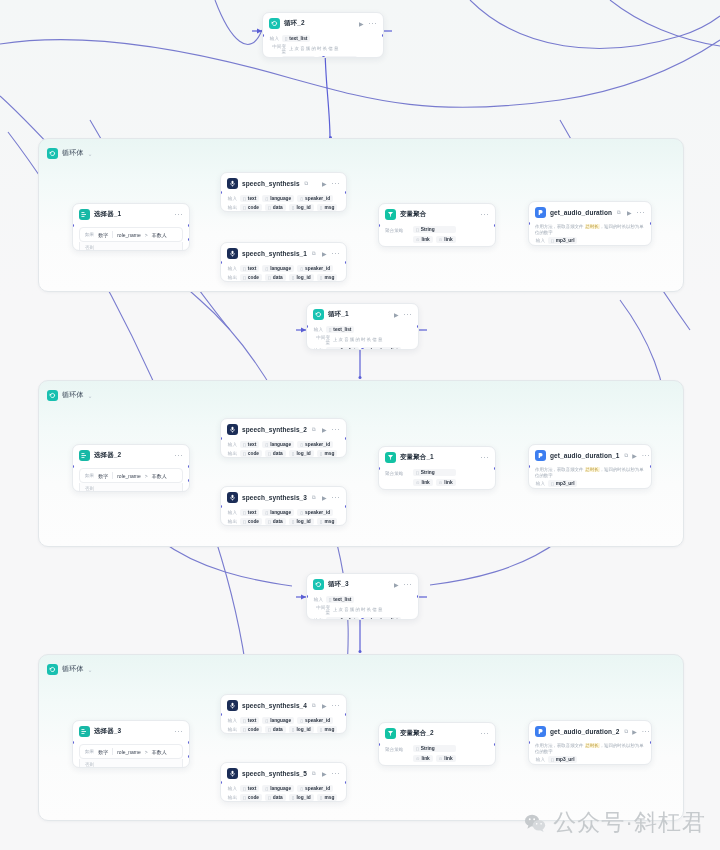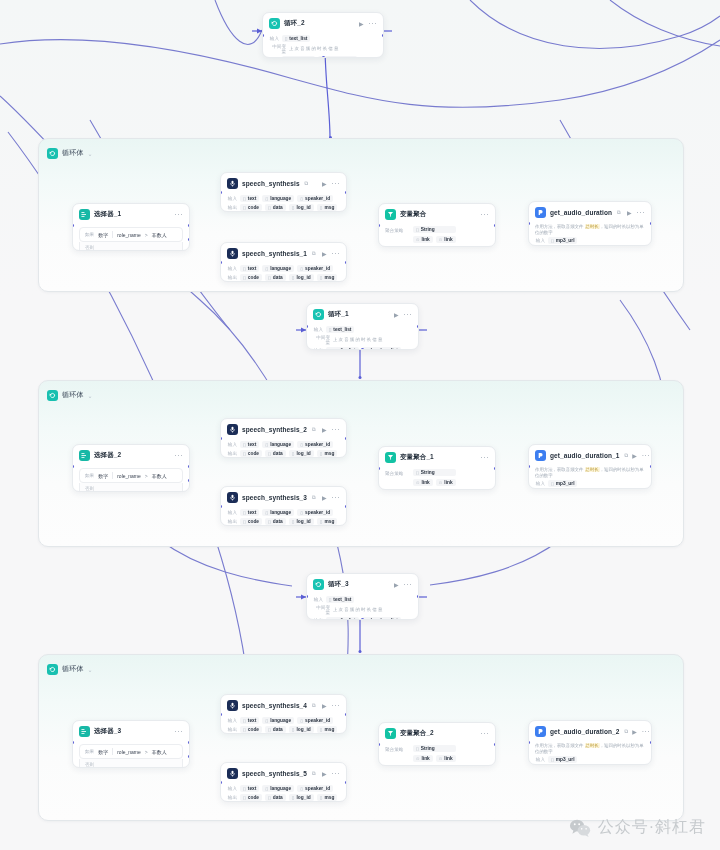--- a/index.html
+++ b/index.html
@@ -115,21 +115,21 @@
     background:#5b5fd6;
   }
   .port.l{left:-2px;top:50%;margin-top:-1.5px;}
   .port.r{right:-2px;top:50%;margin-top:-1.5px;}
   .port.b{bottom:-2px;left:50%;margin-left:-1.5px;}
 
   
   #watermark{
     position:absolute;right:14px;bottom:12px;
     display:flex;align-items:center;gap:7px;
-    color:#c6cacd;font-size:16px;letter-spacing:1px;
+    color:#c6cacd;font-size:23px;letter-spacing:1px;
     user-select:none;
   }
   #watermark .wc{
     width:22px;height:20px;position:relative;flex:none;
   }
   #watermark .wc svg{display:block}
 </style>
 </head>
 <body>
 

